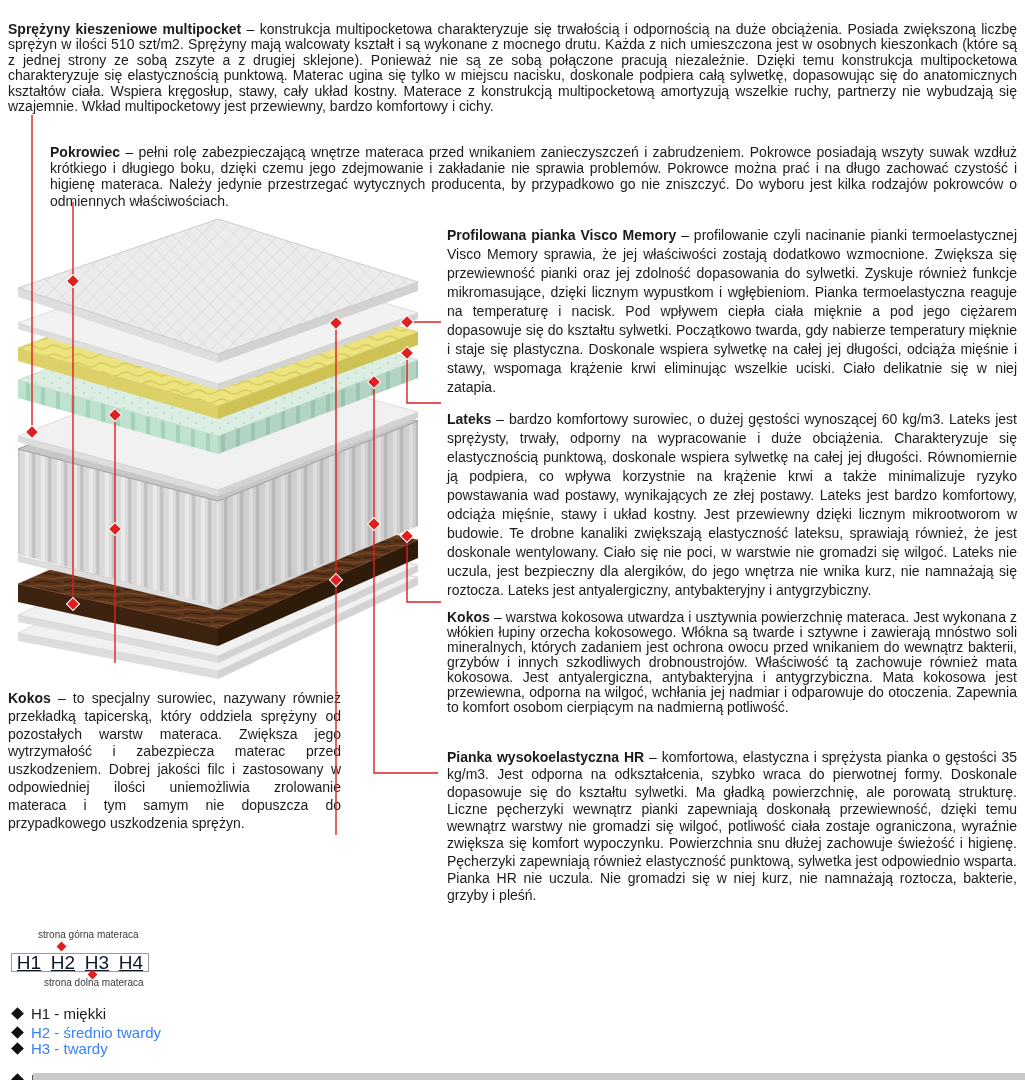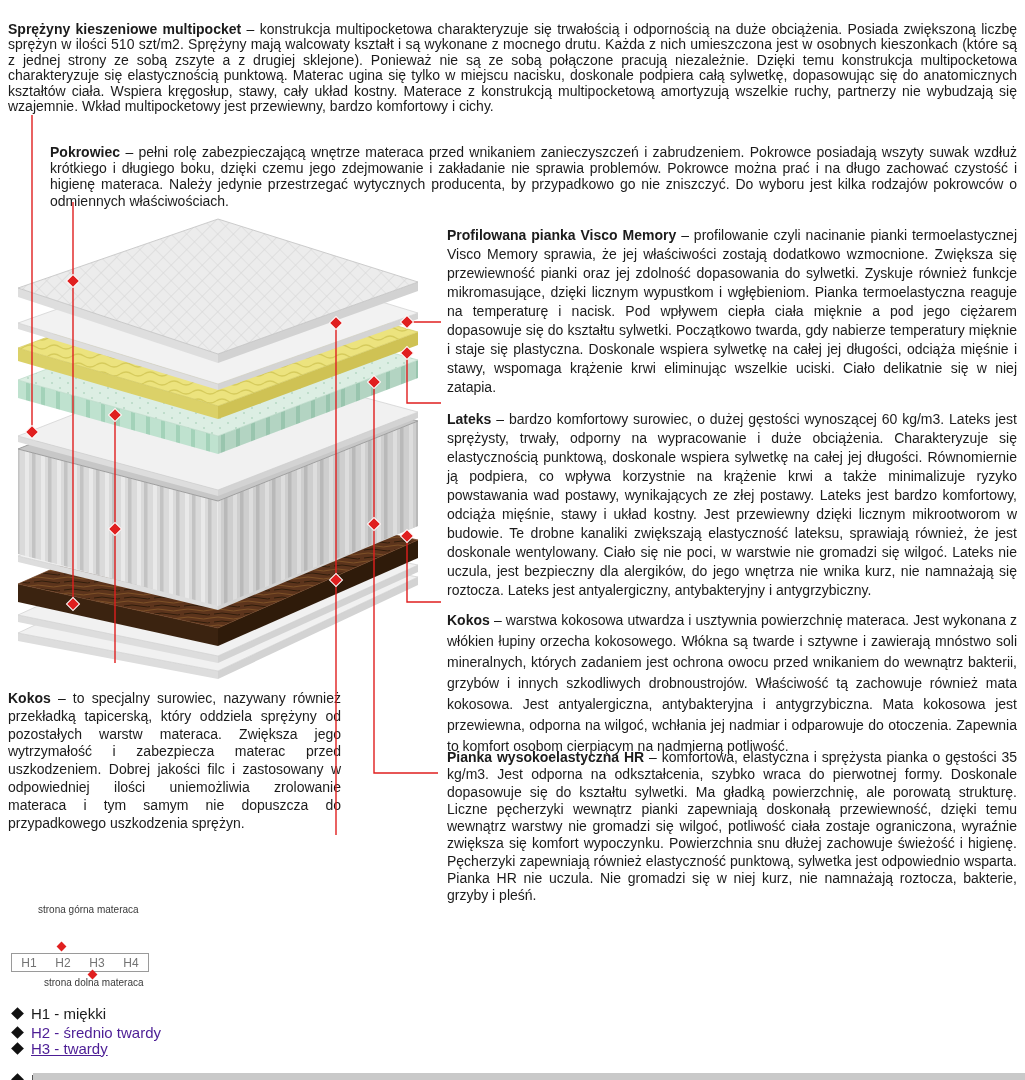--- a/index.html
+++ b/index.html
@@ -4,40 +4,40 @@
 <style>
   html,body{margin:0;padding:0;background:#fff;}
   .page{position:relative;width:1025px;height:1080px;background:#ffffff;overflow:hidden;
         font-family:"Liberation Sans",sans-serif;color:#1b1b1b;}
   .para{position:absolute;text-align:justify;font-size:14px;}
   .para b{font-weight:bold;}
   .sec-springs{left:8px;top:8px;width:1009px;line-height:15.4px;}
   .sec-cover{left:50px;top:130px;width:967px;line-height:16.2px;}
   .sec-visco{left:447px;top:212px;width:570px;line-height:19px;}
   .sec-latex{left:447px;top:396px;width:570px;line-height:19px;}
-  .sec-coconut{left:447px;top:596px;width:570px;line-height:21px;}
+  .sec-coconut{left:447px;top:596px;width:570px;line-height:15px;}
   .sec-hr{left:447px;top:735px;width:570px;line-height:17.3px;}
   .sec-felt{left:8px;top:676px;width:333px;line-height:17.8px;}
   .sec-fiber{left:8px;top:843px;width:427px;line-height:19px;font-size:14.5px;}
   .diagram-svg{position:absolute;left:0;top:200px;width:440px;height:500px;}
   .leader-svg{position:absolute;left:0;top:0;width:1025px;height:1080px;pointer-events:none;}
   .small-label{position:absolute;font-size:10px;color:#3a3a3a;}
-  .lbl-top{left:38px;top:904px;text-align:center;}
+  .lbl-top{left:38px;top:929px;text-align:center;}
   .lbl-bottom{left:44px;top:977px;}
   .h-box{position:absolute;left:11px;top:953px;width:136px;height:17px;border:1px solid #9a9a9a;
          background:#fff;display:flex;}
-  .h-cell{flex:1;display:flex;align-items:center;justify-content:center;font-size:12px;color:#737373;}
+  .h-cell{flex:1;display:flex;align-items:center;justify-content:center;font-size:19px;color:#0f172a;text-decoration:underline;}
   .red-diamond{position:absolute;width:7px;height:7px;background:#e01f1f;transform:rotate(45deg);}
   .marker-top{left:58px;top:943px;}
   .marker-bottom{left:89px;top:971px;}
   .legend{position:absolute;left:13px;top:1003px;width:300px;}
   .legend-item{position:absolute;left:0;height:16px;display:flex;align-items:center;font-size:15px;color:#1b1b1b;}
-  .legend-item.hl{color:#4c1d95;}
+  .legend-item.hl{color:#3b82f6;}
   .legend-item .dmd{width:9px;height:9px;background:#111;transform:rotate(45deg);margin-right:9px;flex:0 0 auto;}
-  .li-0{top:2px;}.li-1{top:21px;}.li-2{top:37px;text-decoration:underline;}.li-3{top:68px;}
+  .li-0{top:2px;}.li-1{top:21px;}.li-2{top:37px;}.li-3{top:68px;}
   .bottom-bar{position:absolute;left:33px;top:1073px;width:992px;height:7px;background:#c9c9c9;}
 </style>
 </head>
 <body>
 
 <div class="page">
 
   <p class="para sec-springs"><b>Sprężyny kieszeniowe multipocket</b> <span>– konstrukcja multipocketowa charakteryzuje się trwałością i odpornością na duże obciążenia. Posiada zwiększoną liczbę sprężyn w ilości 510 szt/m2. Sprężyny mają walcowaty kształt i są wykonane z mocnego drutu. Każda z nich umieszczona jest w osobnych kieszonkach (które są z jednej strony ze sobą zszyte a z drugiej sklejone). Ponieważ nie są ze sobą połączone pracują niezależnie. Dzięki temu konstrukcja multipocketowa charakteryzuje się elastycznością punktową. Materac ugina się tylko w miejscu nacisku, doskonale podpiera całą sylwetkę, dopasowując się do anatomicznych kształtów ciała. Wspiera kręgosłup, stawy, cały układ kostny. Materace z konstrukcją multipocketową amortyzują wszelkie ruchy, partnerzy nie wybudzają się wzajemnie. Wkład multipocketowy jest przewiewny, bardzo komfortowy i cichy.</span></p>
 
   <p class="para sec-cover"><b>Pokrowiec</b> <span>– pełni rolę zabezpieczającą wnętrze materaca przed wnikaniem zanieczyszczeń i zabrudzeniem. Pokrowce posiadają wszyty suwak wzdłuż krótkiego i długiego boku, dzięki czemu jego zdejmowanie i zakładanie nie sprawia problemów. Pokrowce można prać i na długo zachować czystość i higienę materaca. Należy jedynie przestrzegać wytycznych producenta, by przypadkowo go nie zniszczyć. Do wyboru jest kilka rodzajów pokrowców o odmiennych właściwościach.</span></p>

